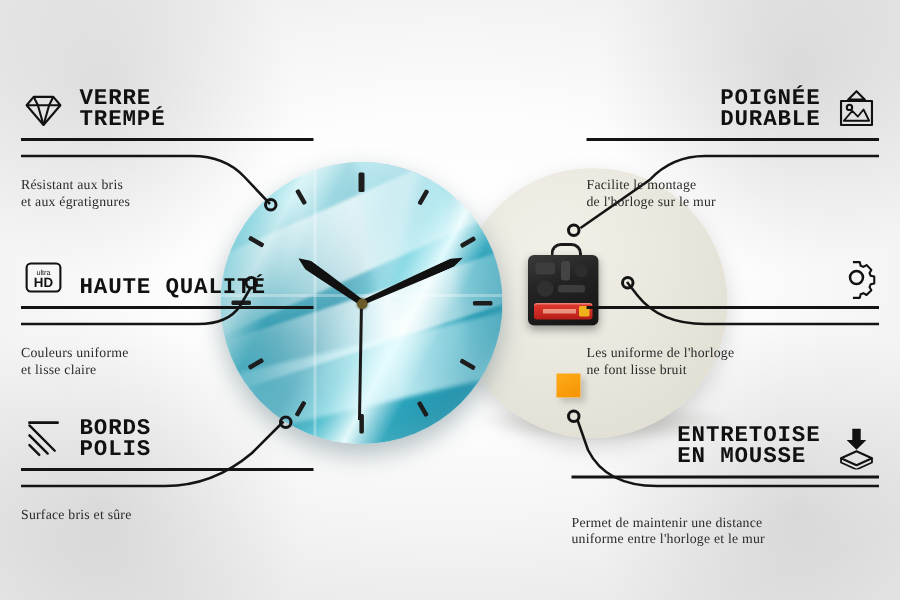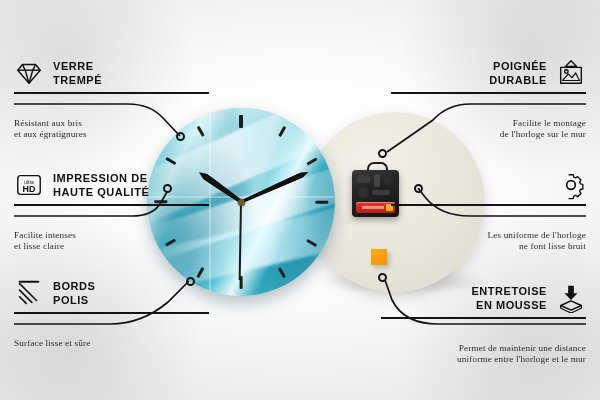--- a/index.html
+++ b/index.html
@@ -121,26 +121,26 @@
 
   
   .ring{position:absolute;width:9px;height:9px;border:2px solid #141414;border-radius:50%;
     background:transparent;box-sizing:border-box;}
   svg.links{position:absolute;left:0;top:0;width:600px;height:400px;overflow:visible;}
   svg.links path{fill:none;stroke:#141414;stroke-width:1.7;}
 
   
   .feat{position:absolute;width:195px;}
   .feat.left{left:14px;text-align:left;}
-  .feat.right{right:14px;text-align:right;}
+  .feat.right{right:14px;text-align:left;}
   .feat-head{display:flex;align-items:center;gap:9px;}
   .feat.right .feat-head{justify-content:flex-end;}
   .feat-title{
-    font-family:Liberation Sans, sans-serif;font-weight:bold;
-    font-size:11px;line-height:14.5px;letter-spacing:.55px;color:#111;
+    font-family:Liberation Mono, monospace;font-weight:bold;
+    font-size:15px;line-height:14.5px;letter-spacing:.55px;color:#111;
     text-transform:uppercase;
   }
   .feat-rule{height:1.6px;background:#141414;margin:4px 0 4px 0;width:100%;}
   .feat-desc{
     font-family:"Liberation Serif",serif;font-size:9.2px;line-height:11.4px;
     color:#2a2a2a;letter-spacing:.15px;margin-top:24px;
   }
   .ico{width:30px;height:30px;flex:0 0 30px;display:block;}
   .ico svg{display:block;width:30px;height:30px;}
 </style>
@@ -270,27 +270,27 @@
   <div class="feat left" style="top:170px">
     <div class="feat-head">
       <span class="ico">
         <svg viewBox="0 0 32 32">
           <rect x="4" y="6" width="24" height="20" rx="3" fill="none" stroke="#111" stroke-width="1.5"></rect>
           <text x="16" y="14.5" text-anchor="middle" font-family="Liberation Sans, sans-serif" font-size="5.2" fill="#111">ultra</text>
           <text x="16" y="23" text-anchor="middle" font-family="Liberation Sans, sans-serif" font-size="9.5" font-weight="bold" fill="#111">HD</text>
         </svg>
       </span>
       <span class="feat-title">
-        <span>IMPRESSION DE</span><br>
+        <br>
         <span>HAUTE QUALITÉ</span>
       </span>
     </div>
     <div class="feat-rule"></div>
     <div class="feat-desc">
-      <span>Facilite intenses</span><br>
+      <span>Couleurs uniforme</span><br>
       <span>et lisse claire</span>
     </div>
   </div>
 
   <div class="feat left" style="top:278px">
     <div class="feat-head">
       <span class="ico">
         <svg viewBox="0 0 32 32">
             <g stroke="#111" stroke-width="1.7" stroke-linecap="round">
           <path d="M6 6 L24 24"></path>
@@ -300,21 +300,21 @@
         </g>
           </svg>
       </span>
       <span class="feat-title">
         <span>BORDS</span><br>
         <span>POLIS</span>
       </span>
     </div>
     <div class="feat-rule"></div>
     <div class="feat-desc">
-      <span>Surface lisse et sûre</span>
+      <span>Surface bris et sûre</span>
     </div>
   </div>
 
   <div class="feat right" style="top:58px">
     <div class="feat-head">
       <span class="feat-title">
         <span>POIGNÉE</span><br>
         <span>DURABLE</span>
       </span>
       <span class="ico">

